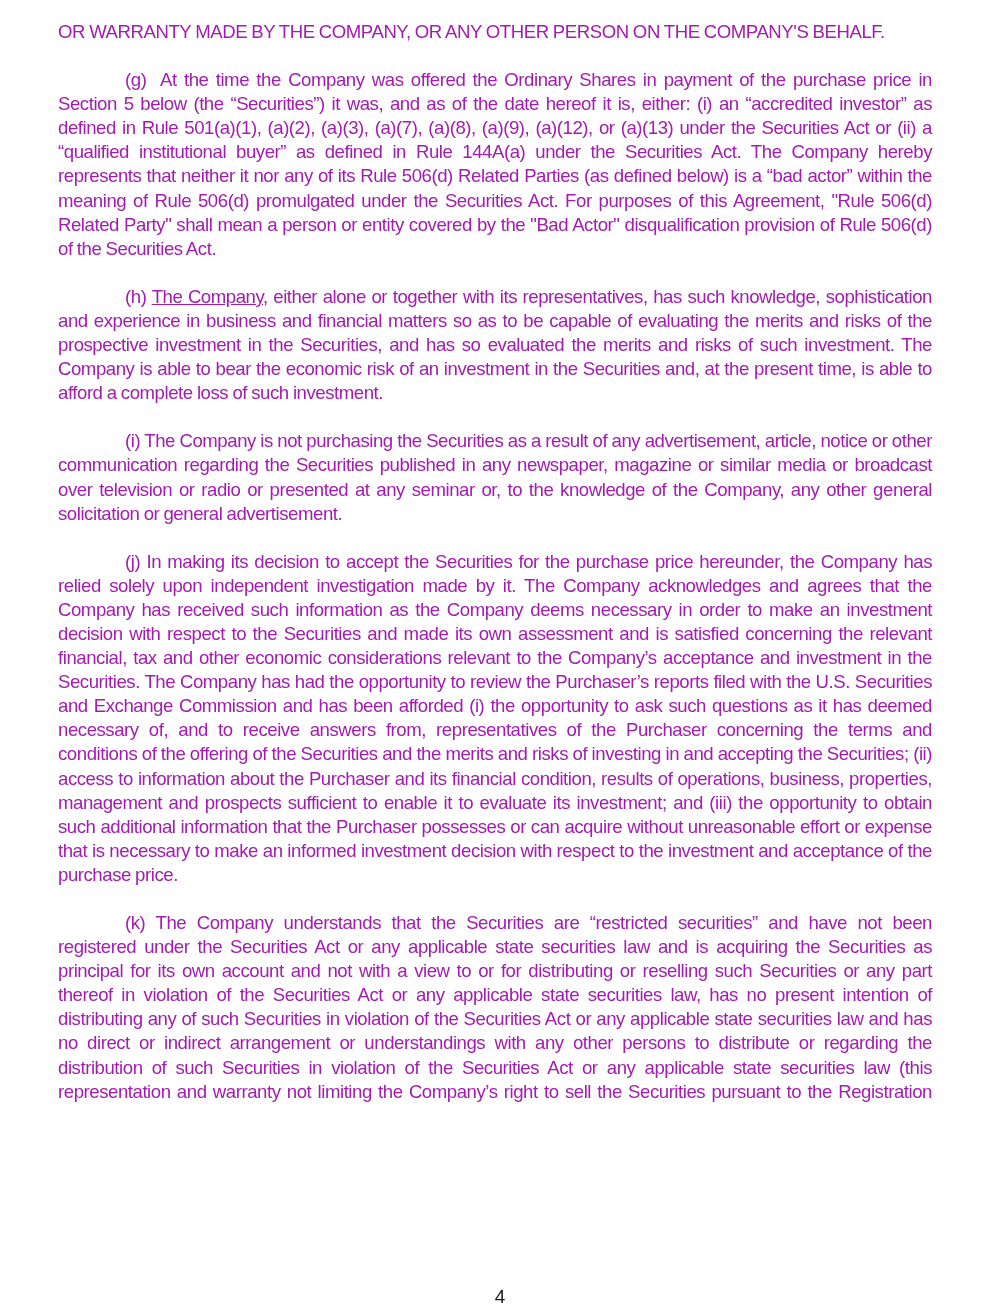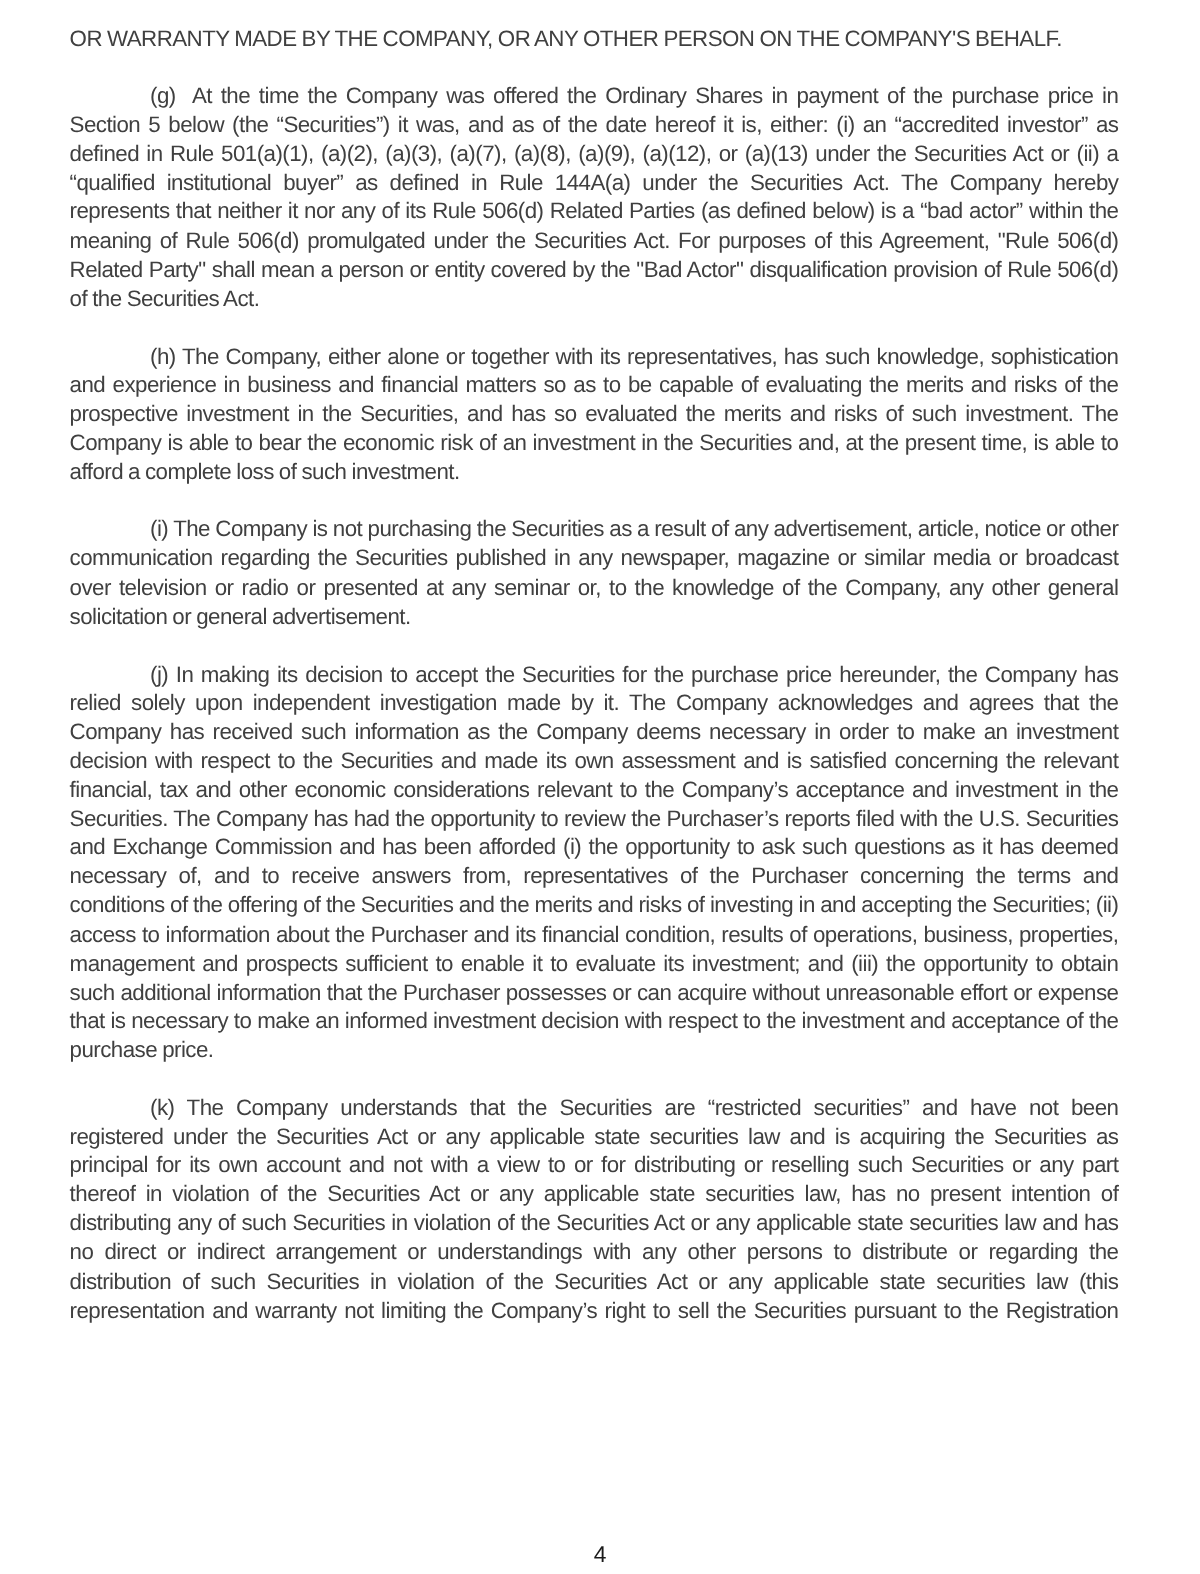--- a/index.html
+++ b/index.html
@@ -1,27 +1,27 @@
 <!DOCTYPE html>
 <html><head>
 <meta charset="utf-8">
 <style>
   html, body { margin: 0; padding: 0; background: #ffffff; }
   body { width: 1000px; height: 1312px; position: relative; overflow: hidden; }
   .page {
     position: absolute; left: 58px; top: 20px; width: 874px;
     font-family: "Liberation Sans", sans-serif;
-    font-size: 18.6px; line-height: 24.1px; color: #404040;
+    font-size: 18.6px; line-height: 24.1px; color: #a21caf;
     letter-spacing: -0.45px; word-spacing: -0.5px;
   }
   .para { margin: 0 0 24px 0; text-align: justify; }
   .para.first { text-indent: 0; }
   .para.indent { text-indent: 67px; }
   .para.last-just { text-align-last: justify; }
-  .u { }
+  .u { text-decoration: underline; }
   .page-number {
     position: absolute; left: 0; width: 1000px; top: 1286px;
     text-align: center; font-family: "Liberation Sans", sans-serif;
     font-size: 19px; color: #1a1a1a;
   }
 </style>
 </head>
 <body>
 
 <div class="page">

